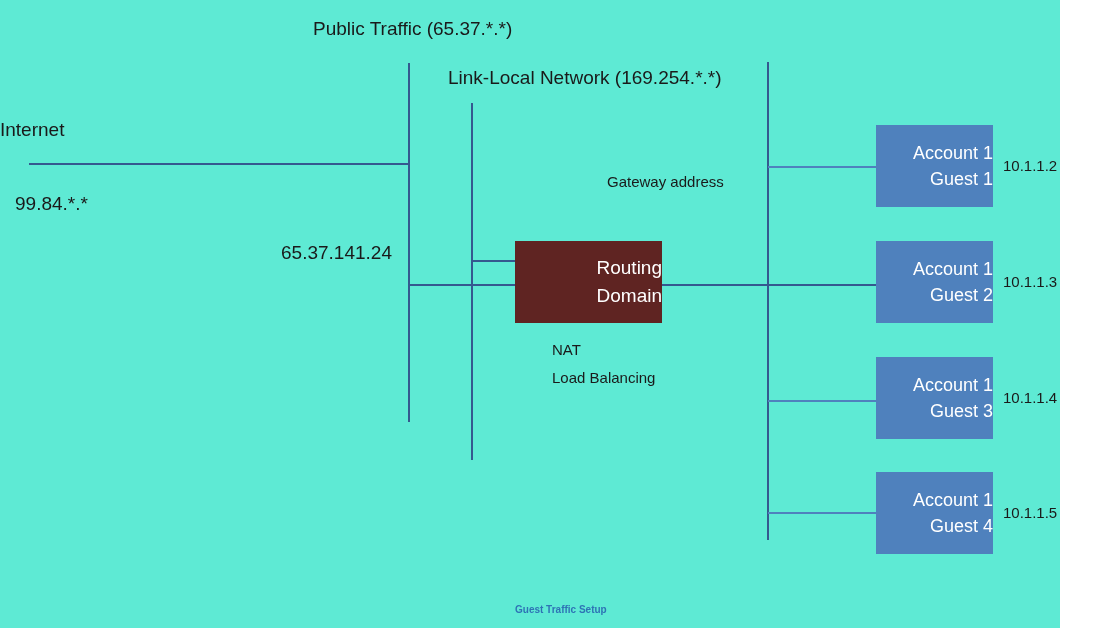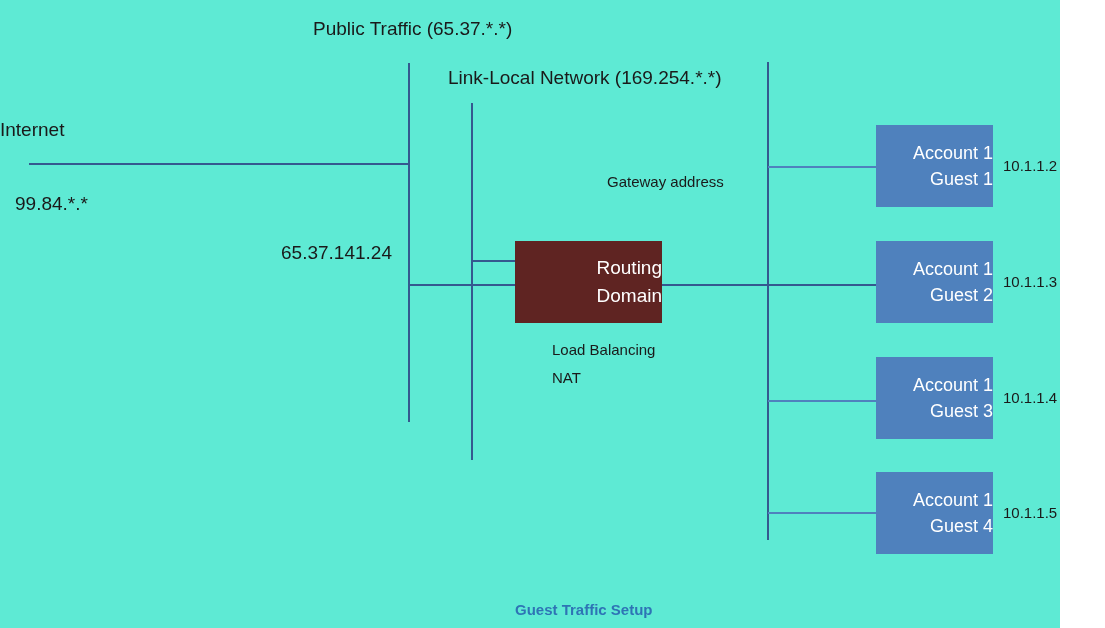--- a/index.html
+++ b/index.html
@@ -22,39 +22,39 @@
     left:515px;top:241px;width:147px;height:82px;
     background:var(--box-red,#5F2422);font-size:19px;line-height:28px;
   }
   .guest{
     left:876px;width:117px;height:82px;
     background:var(--box-blue,#4F81BD);font-size:18px;line-height:26px;
   }
   .ip{position:absolute;left:1003px;font-size:15px;line-height:22px;}
   .stack{position:absolute;font-size:15px;line-height:28px;white-space:pre;}
   .caption{
-    position:absolute;left:515px;top:601px;font-size:15px;font-weight:bold;
+    position:absolute;left:515px;top:601px;font-size:10px;font-weight:bold;
     color:var(--caption,#2E74B5);line-height:17px;
   }
 </style>
 </head>
 <body>
 
 <div id="canvas">
 
   <div class="lbl" style="left:313px;top:18px;">Public Traffic (65.37.*.*)</div>
   <div class="lbl" style="left:448px;top:67px;">Link-Local Network (169.254.*.*)</div>
 
   <div class="lbl" style="left:0;top:119px;">Internet</div>
   <div class="lbl" style="left:15px;top:193px;">99.84.*.*</div>
   <div class="lbl right" style="left:250px;top:242px;width:142px;">65.37.141.24</div>
 
   <div class="stack" style="left:607px;top:168px;"><span class="l" style="display:block">Gateway address</span></div>
 
-  <div class="stack" style="left:552px;top:336px;"><span style="display:block">Load Balancing</span><span style="display:block">NAT</span></div>
+  <div class="stack" style="left:552px;top:336px;"><span style="display:block">NAT</span><span style="display:block">Load Balancing</span></div>
 
   <div class="hline" style="left:29px;top:163px;width:380px;"></div>
   <div class="vline" style="left:408px;top:63px;height:359px;"></div>
   <div class="vline" style="left:471px;top:103px;height:357px;"></div>
   <div class="vline" style="left:767px;top:62px;height:478px;"></div>
 
   <div class="hline" style="left:472px;top:260px;width:43px;"></div>
   <div class="hline" style="left:409px;top:284px;width:106px;"></div>
   <div class="hline" style="left:662px;top:284px;width:214px;"></div>
 

